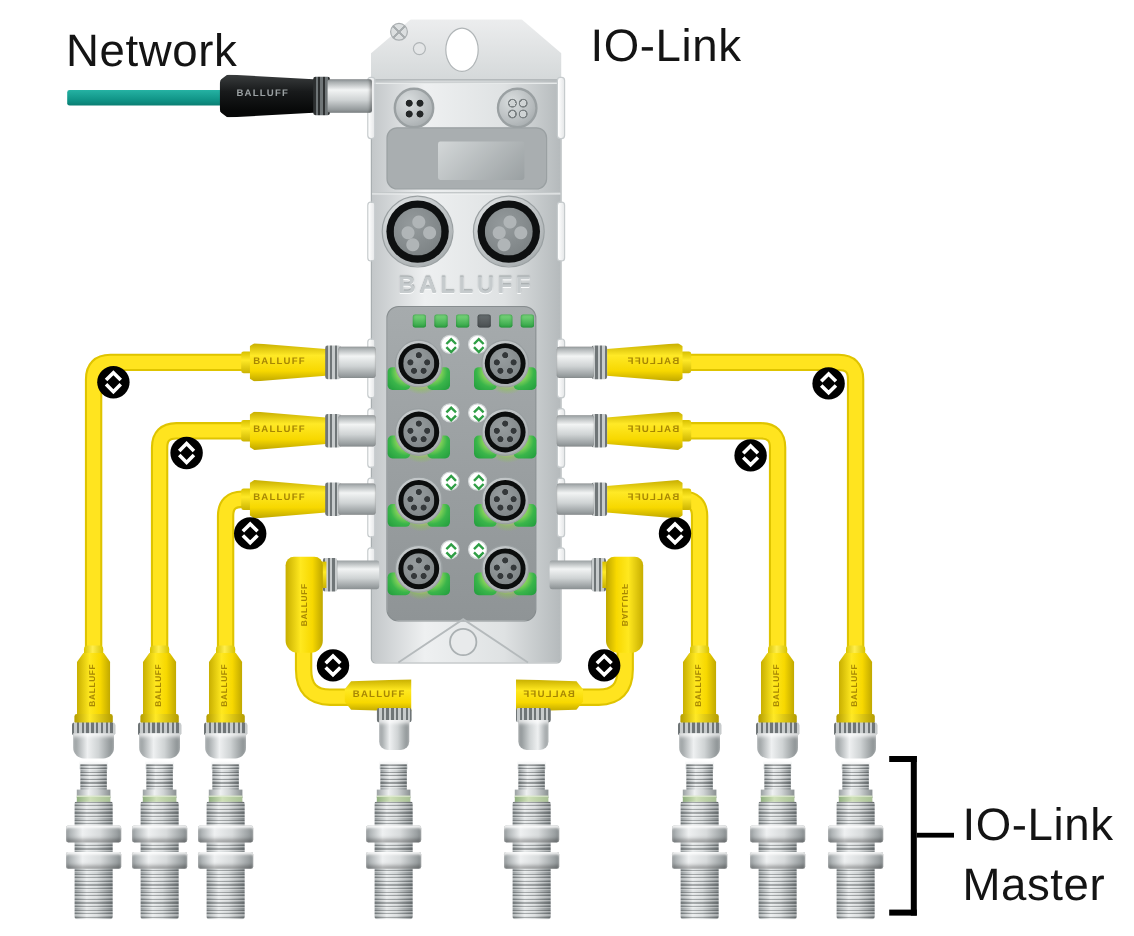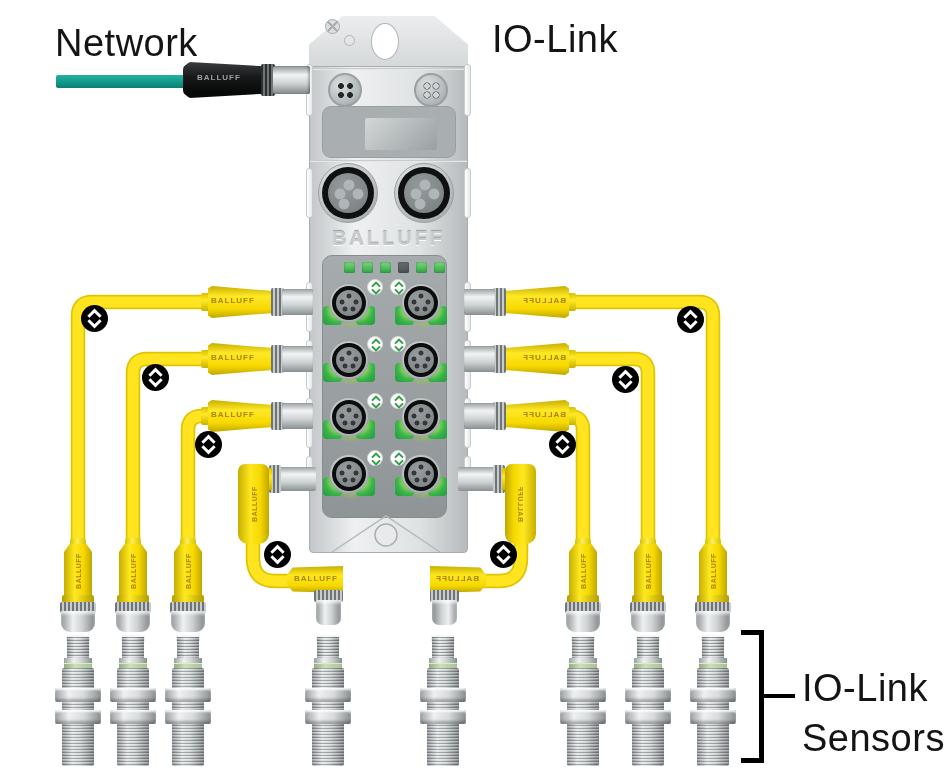--- a/index.html
+++ b/index.html
@@ -179,21 +179,21 @@
 <body>
 
 <div class="stage">
 
   <div class="biglabel" style="left:44px;top:20px;">Network</div>
   <div class="biglabel" style="left:481px;top:16px;">
     <div>IO-Link</div>
   </div>
   <div class="biglabel" style="left:791px;top:663px;line-height:50px;">
     <div>IO-Link</div>
-    <div>Sensors</div>
+    <div>Master</div>
   </div>
 
   <div class="dev-roof"></div>
   <div class="dev-body"></div>
   <div class="dev-oval"></div>
   <div class="dev-screw"></div>
   <div class="dev-screw2"></div>
   <div class="dev-seam" style="top:68px;"></div>
   <div class="dev-seam" style="top:160px;"></div>
 

